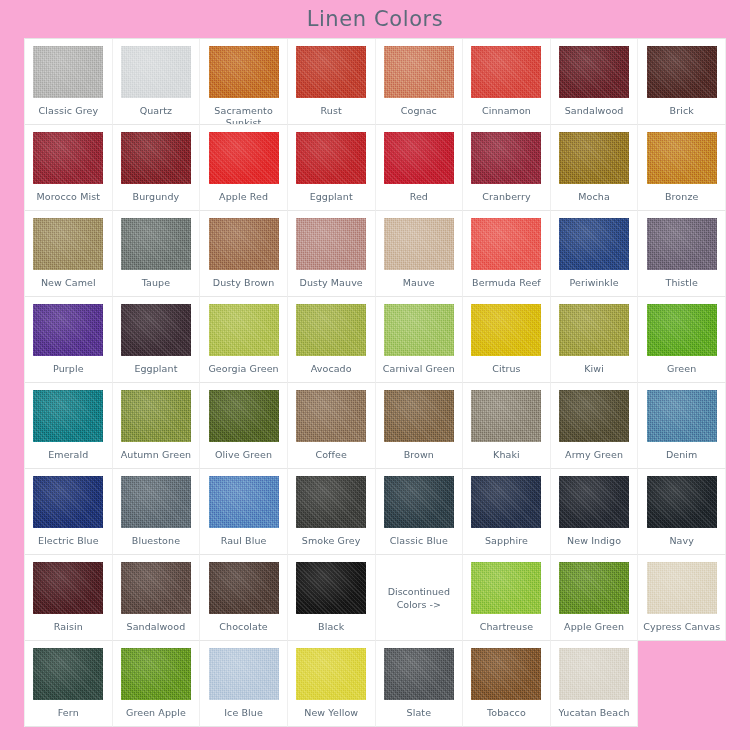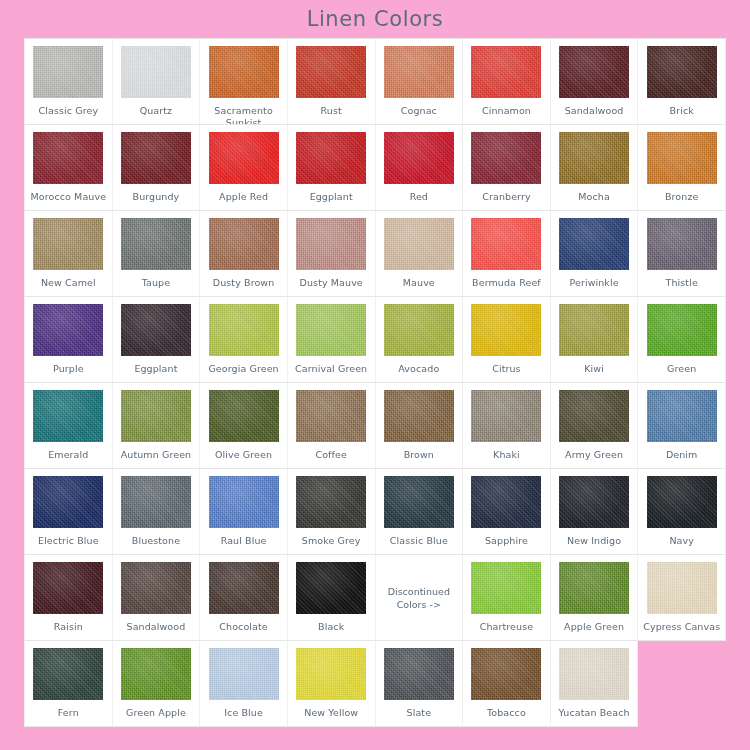--- a/index.html
+++ b/index.html
@@ -167,21 +167,21 @@
       <div class="swatch-cell">
         <div class="chip" style="background-color: rgb(99, 32, 39);"></div>
         <div class="chip-label">Sandalwood</div>
       </div>
       <div class="swatch-cell">
         <div class="chip" style="background-color: rgb(76, 39, 35);"></div>
         <div class="chip-label">Brick</div>
       </div>
       <div class="swatch-cell">
         <div class="chip" style="background-color: rgb(142, 35, 48);"></div>
-        <div class="chip-label">Morocco Mauve</div>
+        <div class="chip-label">Morocco Mist</div>
       </div>
       <div class="swatch-cell">
         <div class="chip" style="background-color: rgb(124, 31, 38);"></div>
         <div class="chip-label">Burgundy</div>
       </div>
       <div class="swatch-cell">
         <div class="chip" style="background-color: rgb(224, 37, 38);"></div>
         <div class="chip-label">Apple Red</div>
       </div>
       <div class="swatch-cell">
@@ -242,26 +242,26 @@
       </div>
       <div class="swatch-cell">
         <div class="chip" style="background-color: rgb(58, 43, 51);"></div>
         <div class="chip-label">Eggplant</div>
       </div>
       <div class="swatch-cell">
         <div class="chip" style="background-color: rgb(173, 189, 76);"></div>
         <div class="chip-label">Georgia Green</div>
       </div>
       <div class="swatch-cell">
+        <div class="chip" style="background-color: rgb(159, 174, 69);"></div>
+        <div class="chip-label">Avocado</div>
+      </div>
+      <div class="swatch-cell">
         <div class="chip" style="background-color: rgb(158, 193, 94);"></div>
         <div class="chip-label">Carnival Green</div>
-      </div>
-      <div class="swatch-cell">
-        <div class="chip" style="background-color: rgb(159, 174, 69);"></div>
-        <div class="chip-label">Avocado</div>
       </div>
       <div class="swatch-cell">
         <div class="chip" style="background-color: rgb(215, 184, 12);"></div>
         <div class="chip-label">Citrus</div>
       </div>
       <div class="swatch-cell">
         <div class="chip" style="background-color: rgb(156, 155, 62);"></div>
         <div class="chip-label">Kiwi</div>
       </div>
       <div class="swatch-cell">

